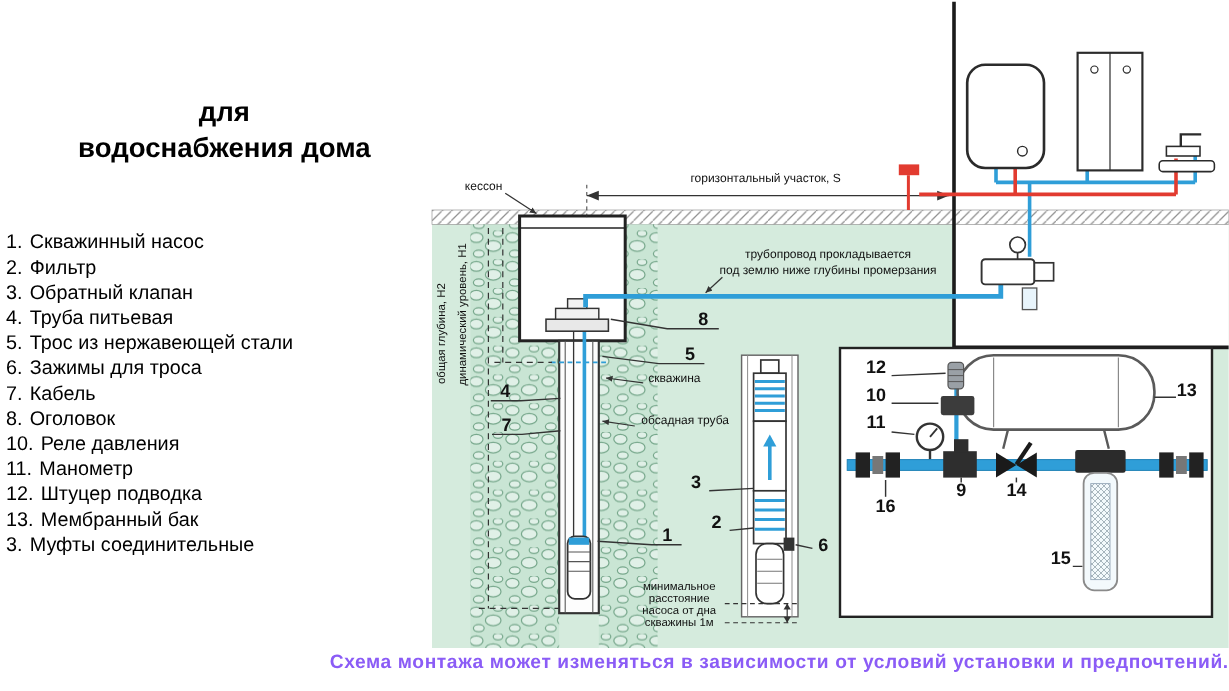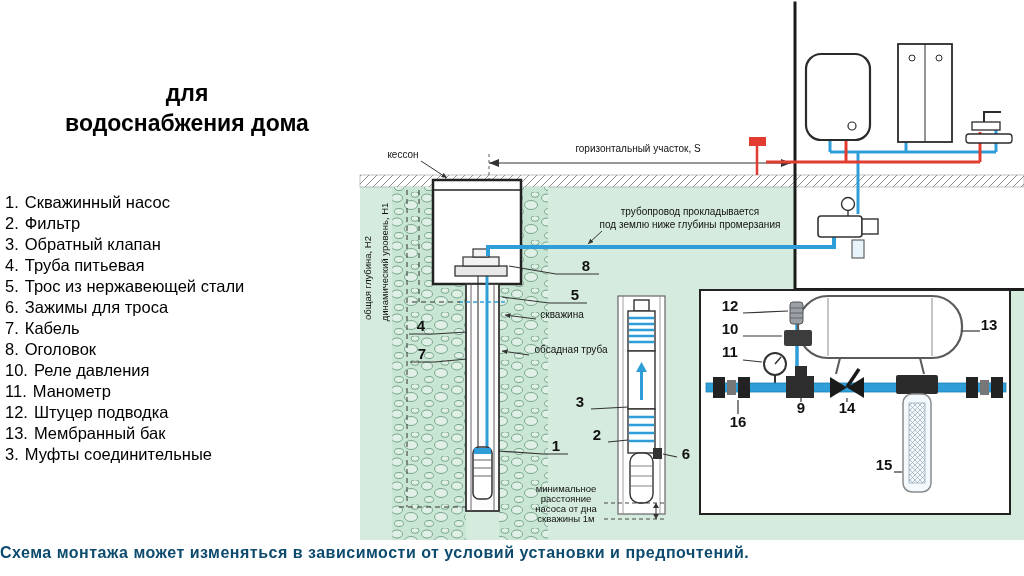--- a/index.html
+++ b/index.html
@@ -5,22 +5,22 @@
   * { margin:0; padding:0; box-sizing:border-box; }
   html,body { width:1024px; height:576px; background:#ffffff; overflow:hidden;
               font-family:"Liberation Sans","DejaVu Sans",sans-serif; }
   .page { position:absolute; inset:0; width:1024px; height:576px; }
   .title { position:absolute; left:22px; top:78px; width:330px; text-align:center;
            font-size:23px; font-weight:bold; color:#000; line-height:30px; }
   .title span { display:block; }
   .parts { position:absolute; left:5px; top:192px; width:360px; }
   .part { white-space:nowrap; font-weight:normal; font-size:16.5px; line-height:21px; color:#000; }
   .pnum { margin-right:6px; }
-  .footer { position:absolute; left:0; top:544px; width:1024px; text-align:left;
-            font-size:16px; font-weight:bold; letter-spacing:0.5px; color:#0c4a6e; }
+  .footer { position:absolute; left:0; top:544px; width:1024px; text-align:right;
+            font-size:16px; font-weight:bold; letter-spacing:0.5px; color:#8b5cf6; }
   .diagram { position:absolute; left:0; top:0; }
   svg text { font-family:"Liberation Sans","DejaVu Sans",sans-serif; fill:#111; }
   .num-callout { font-size:15px; font-weight:bold; }
   .cap { font-size:10px; }
   .vert { font-size:9.5px; }
   .tiny { font-size:9.5px; }
 </style>
 </head>
 <body>
 

